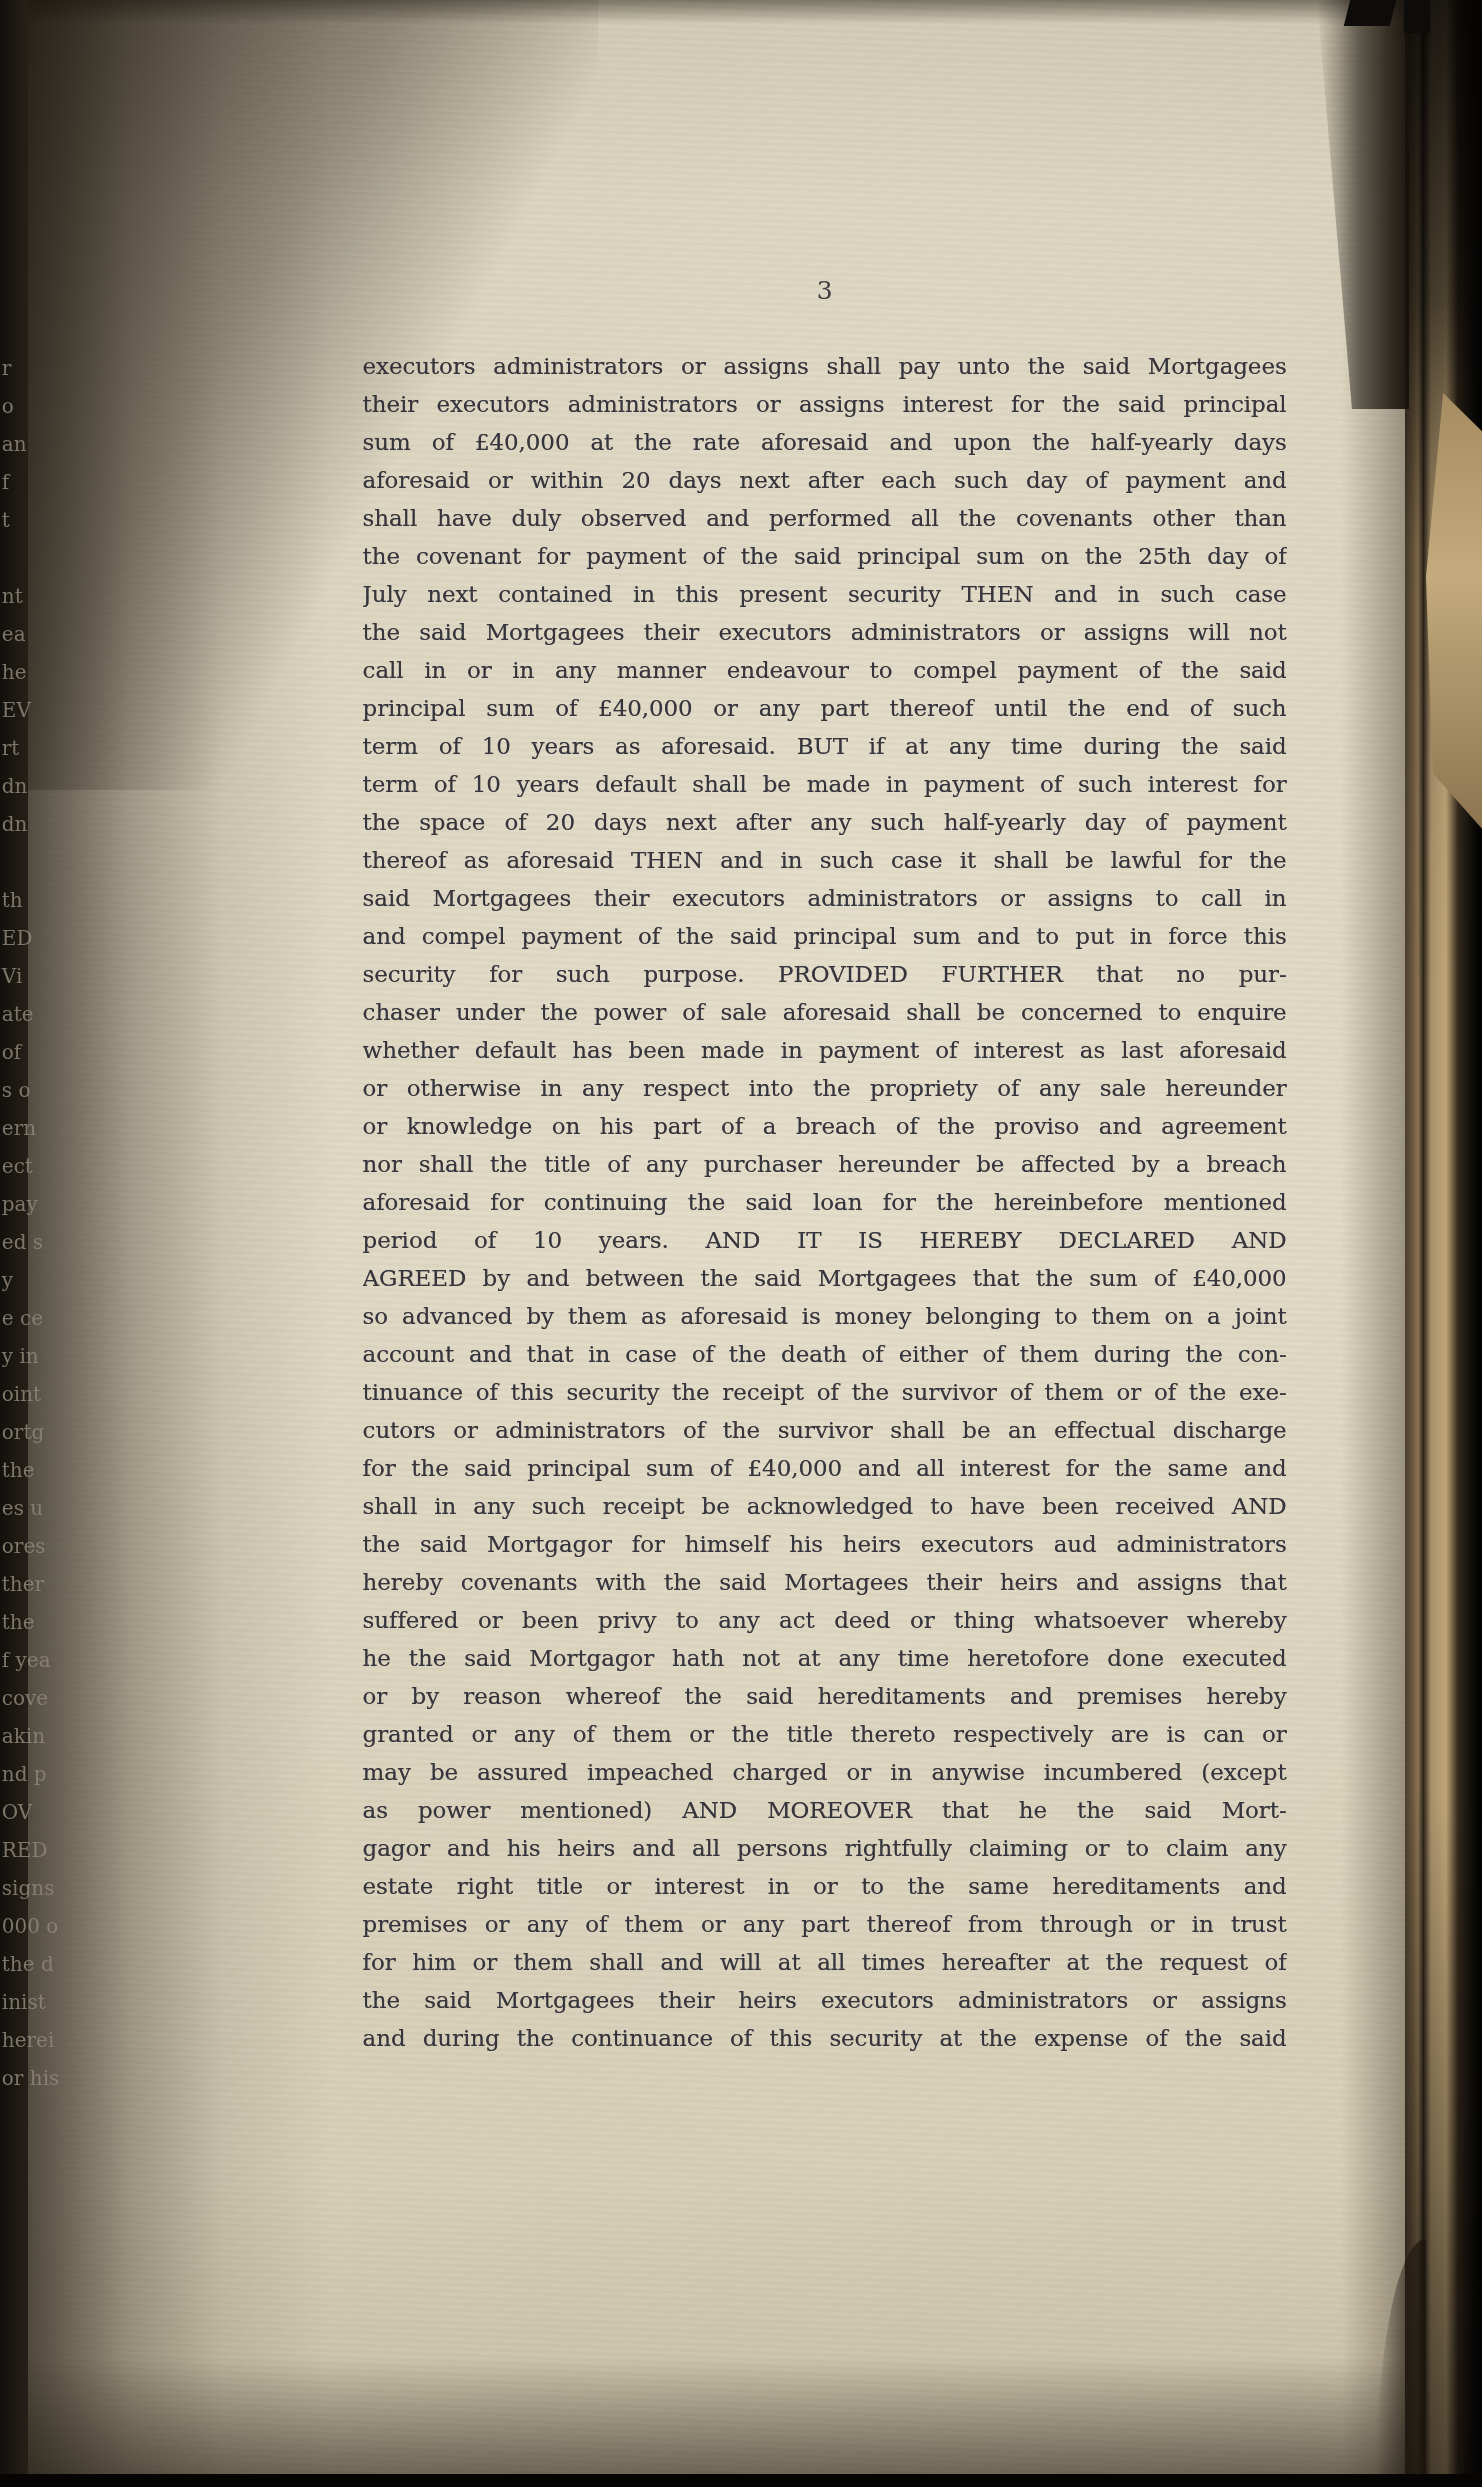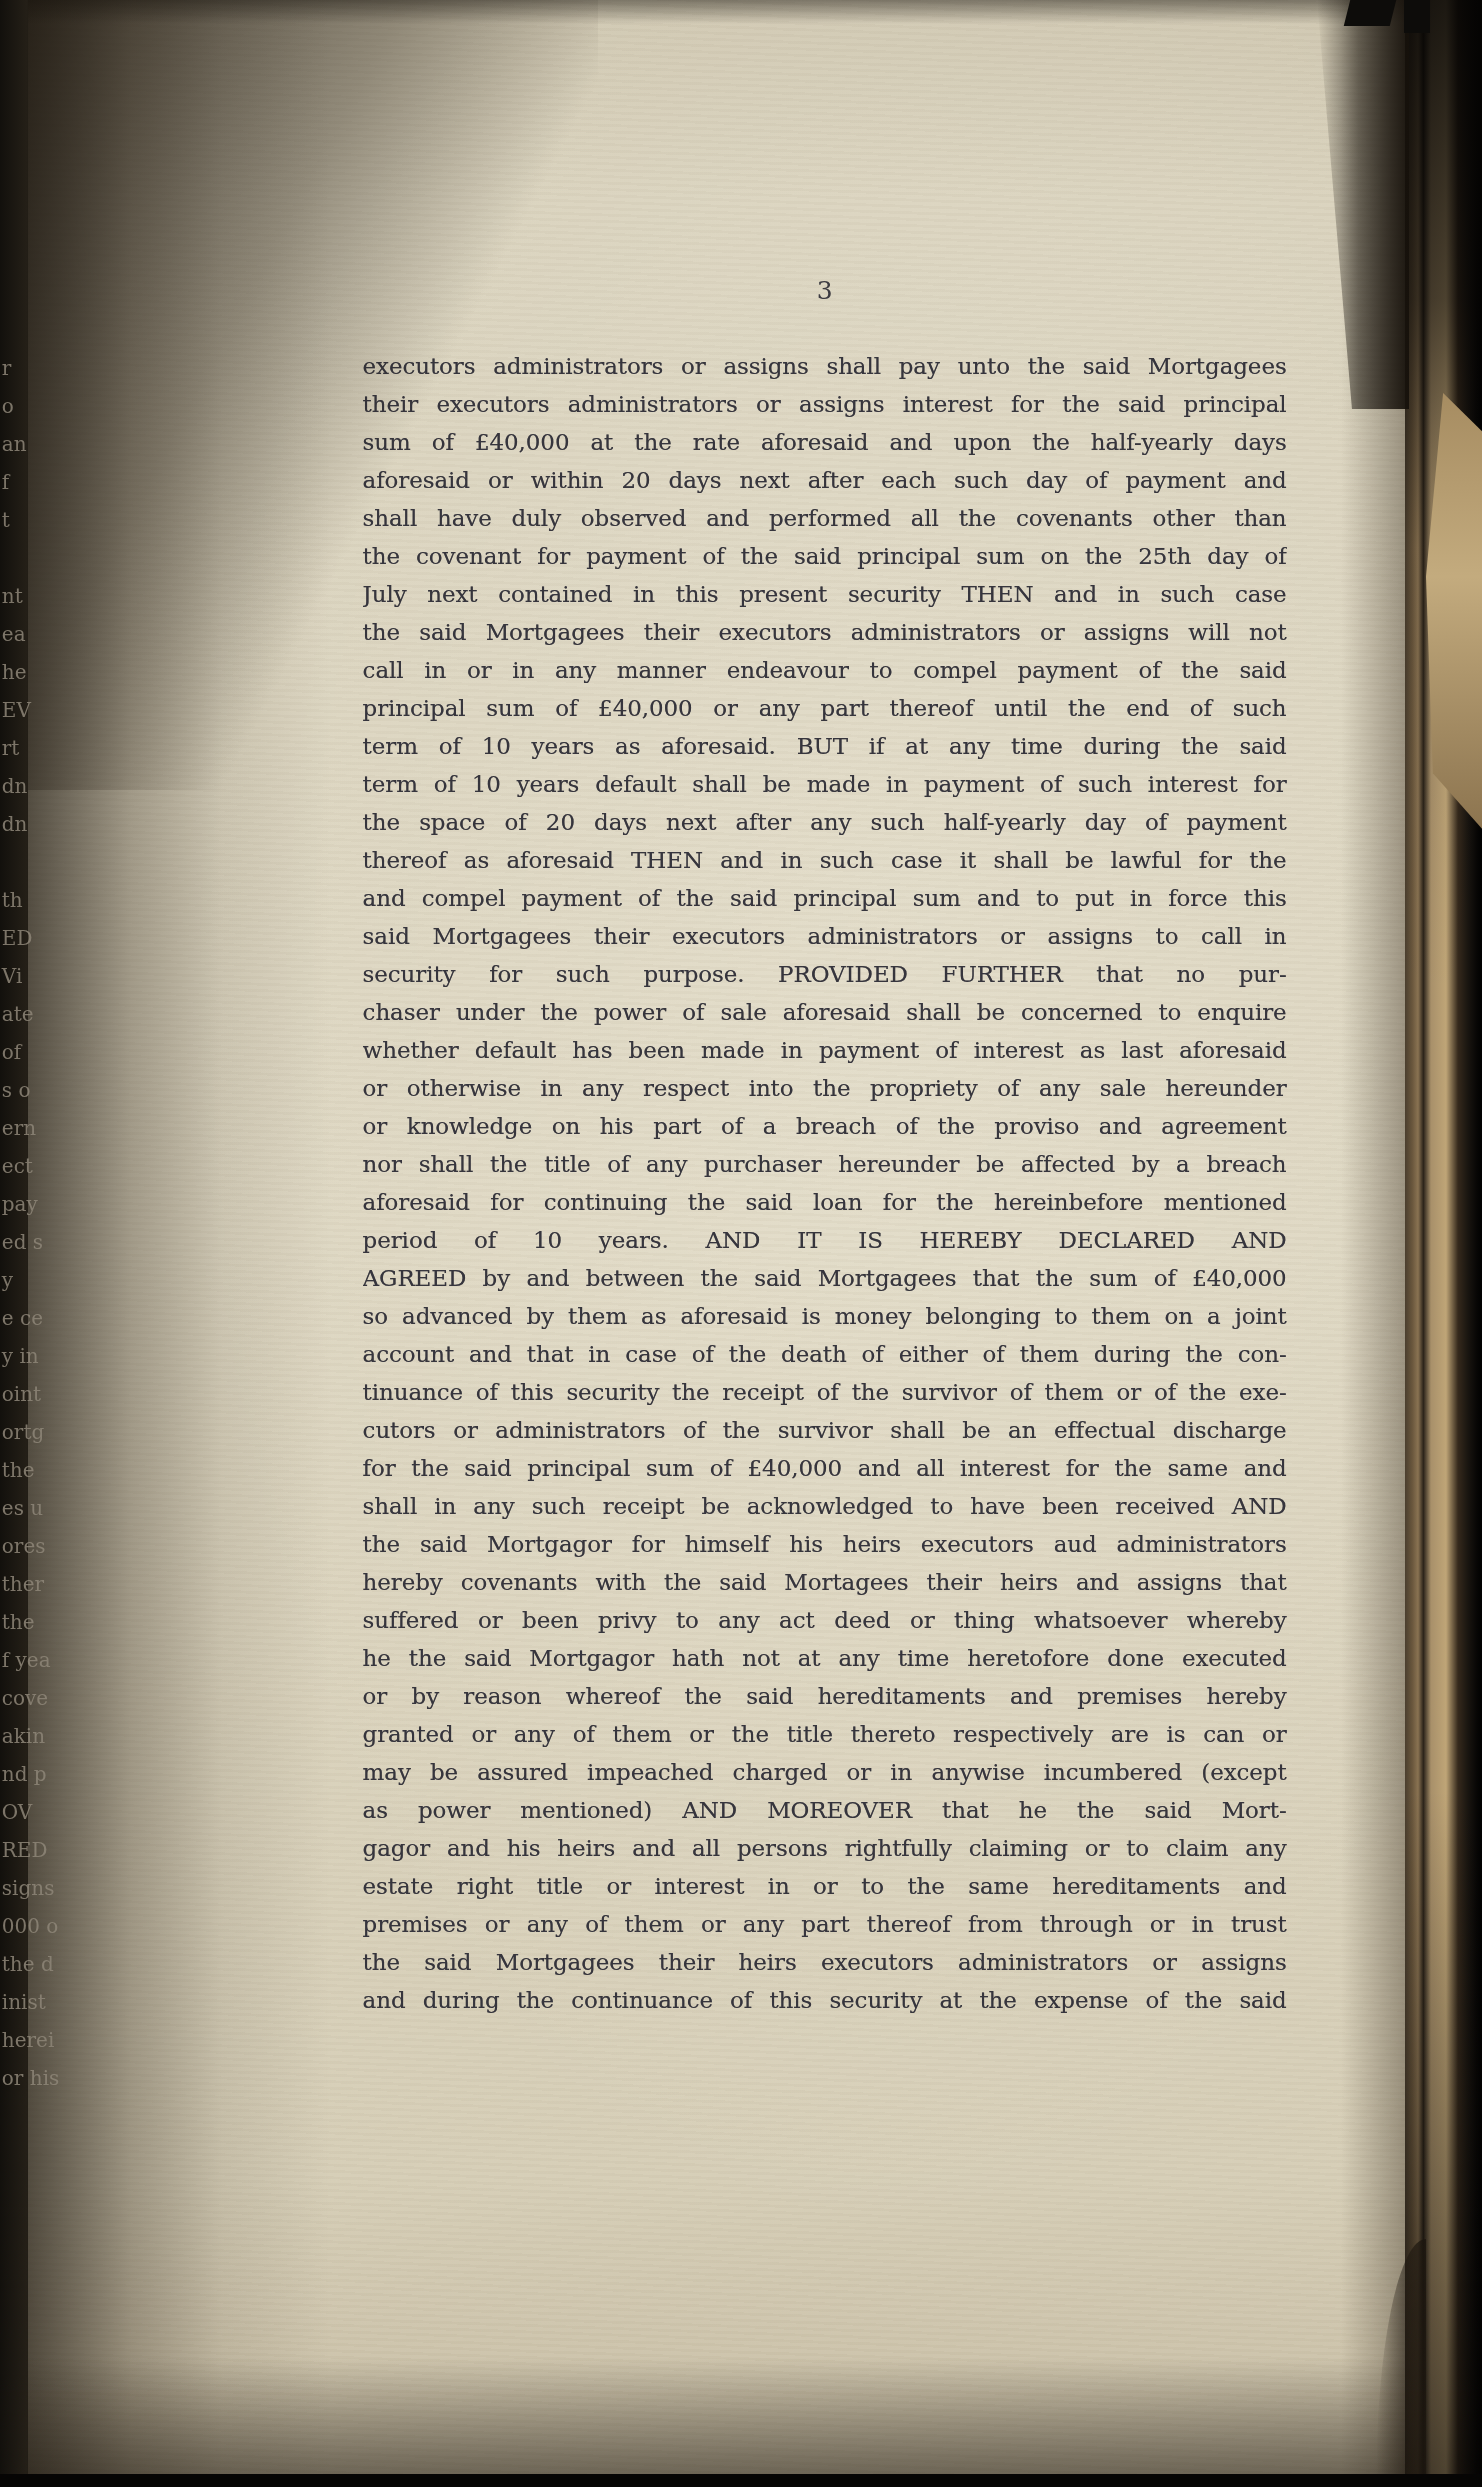--- a/index.html
+++ b/index.html
@@ -243,22 +243,22 @@
         <div class="text-line">shall have duly observed and performed all the covenants other than</div>
         <div class="text-line">the covenant for payment of the said principal sum on the 25th day of</div>
         <div class="text-line">July next contained in this present security THEN and in such case</div>
         <div class="text-line">the said Mortgagees their executors administrators or assigns will not</div>
         <div class="text-line">call in or in any manner endeavour to compel payment of the said</div>
         <div class="text-line">principal sum of £40,000 or any part thereof until the end of such</div>
         <div class="text-line">term of 10 years as aforesaid.  BUT if at any time during the said</div>
         <div class="text-line">term of 10 years default shall be made in payment of such interest for</div>
         <div class="text-line">the space of 20 days next after any such half-yearly day of payment</div>
         <div class="text-line">thereof as aforesaid THEN and in such case it shall be lawful for the</div>
+        <div class="text-line">said Mortgagees their executors administrators or assigns to call in</div>
         <div class="text-line">and compel payment of the said principal sum and to put in force this</div>
-        <div class="text-line">said Mortgagees their executors administrators or assigns to call in</div>
         <div class="text-line">security for such purpose.  PROVIDED FURTHER that no pur-</div>
         <div class="text-line">chaser under the power of sale aforesaid shall be concerned to enquire</div>
         <div class="text-line">whether default has been made in payment of interest as last aforesaid</div>
         <div class="text-line">or otherwise in any respect into the propriety of any sale hereunder</div>
         <div class="text-line">or knowledge on his part of a breach of the proviso and agreement</div>
         <div class="text-line">nor shall the title of any purchaser hereunder be affected by a breach</div>
         <div class="text-line">aforesaid for continuing the said loan for the hereinbefore mentioned</div>
         <div class="text-line">period of 10 years.  AND IT IS HEREBY DECLARED AND</div>
         <div class="text-line">AGREED by and between the said Mortgagees that the sum of £40,000</div>
         <div class="text-line">so advanced by them as aforesaid is money belonging to them on a joint</div>
@@ -271,20 +271,21 @@
         <div class="text-line">hereby covenants with the said Mortagees their heirs and assigns that</div>
         <div class="text-line">suffered or been privy to any act deed or thing whatsoever whereby</div>
         <div class="text-line">he the said Mortgagor hath not at any time heretofore done executed</div>
         <div class="text-line">or by reason whereof the said hereditaments and premises hereby</div>
         <div class="text-line">granted or any of them or the title thereto respectively are is can or</div>
         <div class="text-line">may be assured impeached charged or in anywise incumbered (except</div>
         <div class="text-line">as power mentioned)  AND MOREOVER that he the said Mort-</div>
         <div class="text-line">gagor and his heirs and all persons rightfully claiming or to claim any</div>
         <div class="text-line">estate right title or interest in or to the same hereditaments and</div>
         <div class="text-line">premises or any of them or any part thereof from through or in trust</div>
+        <div class="text-line">for him or them shall and will at all times hereafter at the request of</div>
         <div class="text-line">the said Mortgagees their heirs executors administrators or assigns</div>
         <div class="text-line">and during the continuance of this security at the expense of the said</div>
       </div>
 
     <div class="shadow-corner"></div>
     <div class="shadow-left"></div>
     <div class="shadow-right"></div>
     <div class="shadow-bottom"></div>
     <div class="shadow-top"></div>
   </div>

